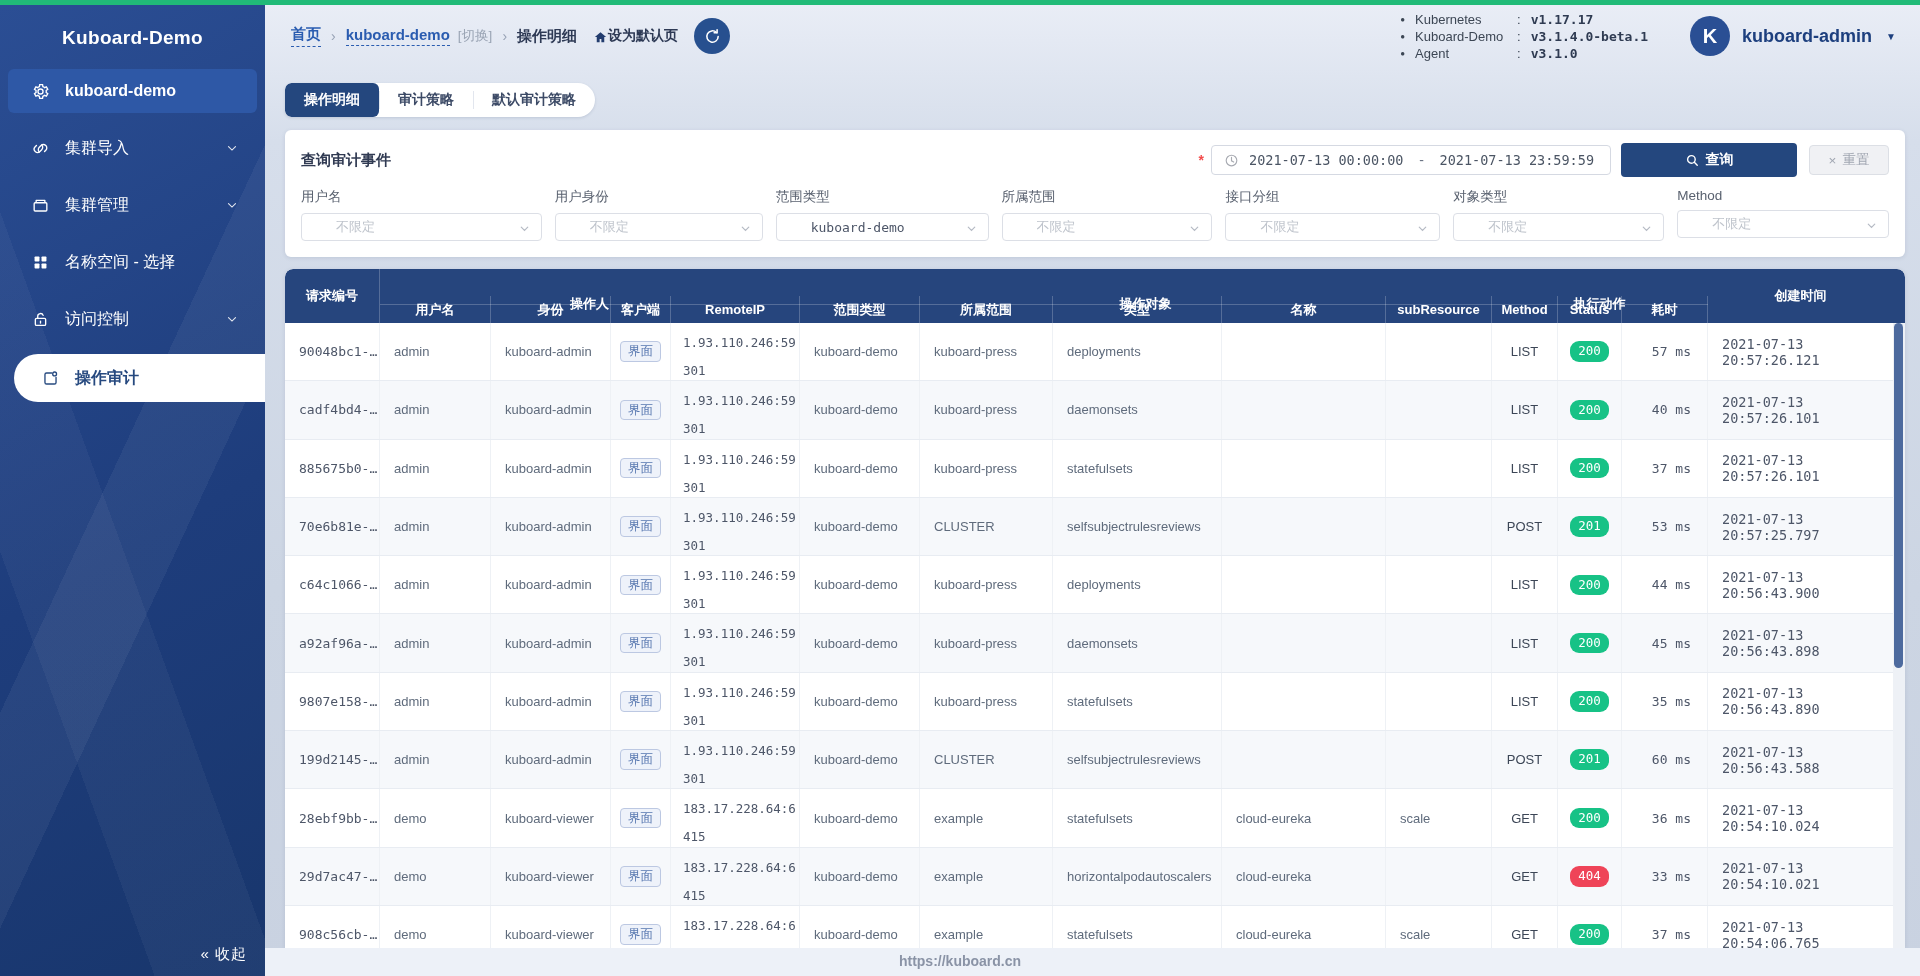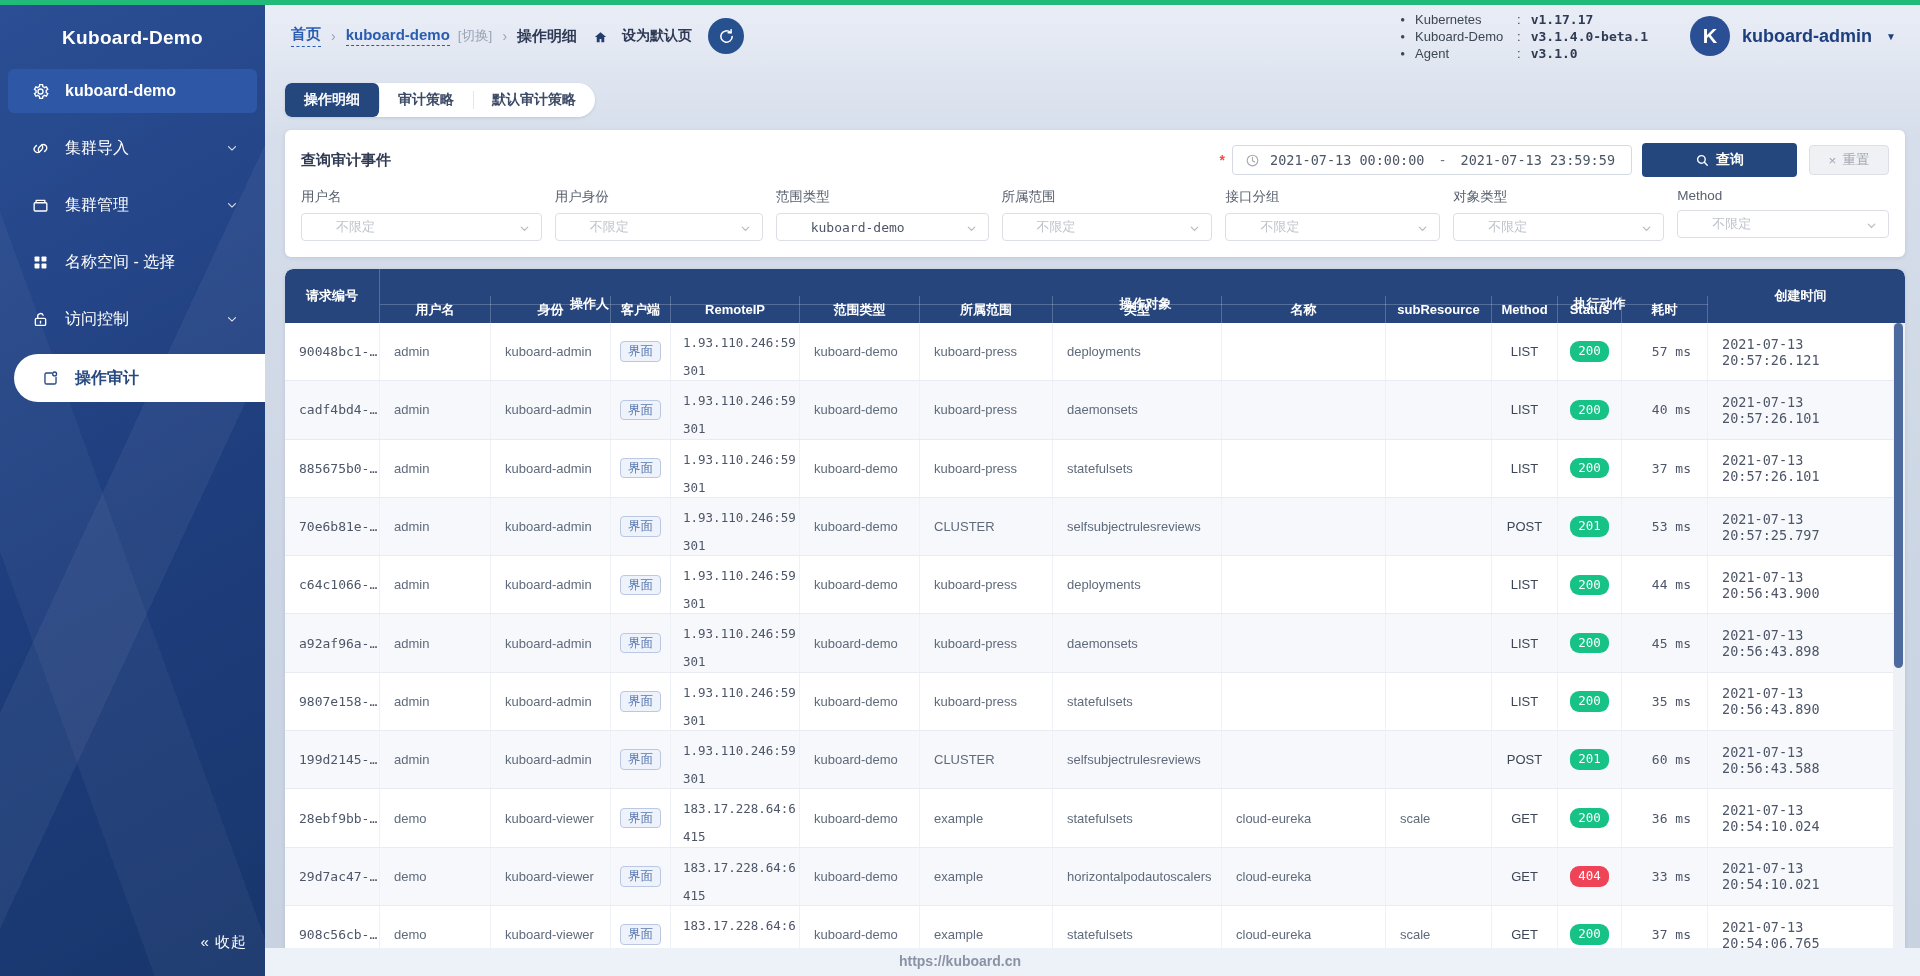--- a/index.html
+++ b/index.html
@@ -20,32 +20,32 @@
   .side-nav { position:relative; }
   .s-item { display:flex; align-items:center; height:44px; margin:0 8px 13px; padding-left:22px; border-radius:6px; cursor:pointer; font-size:16px; color:#fff; }
   .s-icon { width:20px; height:20px; flex:none; display:flex; align-items:center; justify-content:center; color:#fff; }
   .s-icon svg { width:19px; height:19px; }
   .s-label { margin-left:15px; flex:1; white-space:nowrap; }
   .s-chev { width:14px; height:14px; margin-right:18px; color:rgba(255,255,255,.85); }
   .s-chev svg { width:14px; height:14px; }
   .s-item.st-highlight { background:#2e58a6; font-weight:bold; }
   .s-item.st-active { background:#fff; color:#26497f; margin:4px 0 13px 14px; padding-left:26px; border-radius:26px 0 0 26px; height:48px; font-weight:600; }
   .s-item.st-active .s-icon { color:#26497f; }
-  .side-collapse { position:absolute; bottom:24px; right:18px; font-size:15px; color:#fff; cursor:pointer; letter-spacing:1px; }
+  .side-collapse { position:absolute; bottom:12px; right:18px; font-size:15px; color:#fff; cursor:pointer; letter-spacing:1px; }
 
   
   .main { flex:1; display:flex; flex-direction:column; background:linear-gradient(180deg,#e9edf6 0%,#d6deeb 14%,#ccd5e3 60%,#c9d2e1 100%); min-width:0; }
 
   
   .crumbbar { height:62px; flex:none; display:flex; align-items:center; padding:0 24px 0 26px; }
   .crumb-link { font-size:15px; font-weight:bold; color:#2a5cb0; border-bottom:1px dashed #2a5cb0; padding-bottom:2px; cursor:pointer; }
   .crumb-sep { color:#97a2b5; margin:0 10px; font-size:14px; }
   .crumb-switch { color:#9aa4b4; font-size:13.5px; margin-left:8px; cursor:pointer; }
   .crumb-current { font-size:15px; font-weight:bold; color:#2e3a55; }
-  .set-default { display:flex; align-items:flex-end; margin-left:16px; color:#2e3a55; font-size:14px; font-weight:600; cursor:pointer; gap:14px; }
+  .set-default { display:flex; align-items:flex-end; margin-left:16px; color:#2e3a55; font-size:14px; font-weight:600; cursor:pointer; gap:0; }
   .set-default .ic { width:15px; height:15px; color:#223c6e; }
   .refresh-btn { width:36px; height:36px; border-radius:50%; background:#27508f; color:#fff; display:flex; align-items:center; justify-content:center; margin-left:16px; cursor:pointer; }
   .refresh-btn svg { width:17px; height:17px; }
 
   .crumb-right { margin-left:auto; display:flex; align-items:center; gap:42px; }
   .versions { font-size:13px; color:#3c4654; line-height:17px; }
   .v-row { display:flex; align-items:center; }
   .v-dot { font-size:8px; margin-right:10px; color:#3c4654; }
   .v-name { display:inline-block; width:102px; }
   .v-colon { margin-right:10px; }
@@ -71,21 +71,21 @@
 
   
   .query { flex:none; margin-top:13px; padding:13px 16px 16px; }
   .q-top { display:flex; align-items:center; }
   .q-title { font-size:15px; font-weight:bold; color:#303a52; }
   .q-controls { margin-left:auto; display:flex; align-items:center; }
   .req-star { color:#f34b4b; font-size:14px; margin-right:7px; font-weight:bold; }
   .dateinput { width:400px; height:30px; border:1px solid #d5d9e2; border-radius:4px; background:#fff; display:flex; align-items:center; font-size:13.5px; color:#4b5564; cursor:pointer; }
   .dateinput .ic { width:15px; height:15px; color:#a8abb2; margin:0 10px 0 12px; }
   .d-sep { margin:0 14px; color:#6b7484; }
-  .btn-search { height:34px; width:155px; margin-left:10px; background:#24477e; color:#fff; border:none; border-radius:4px; font-size:14px; font-weight:bold; display:flex; align-items:center; justify-content:center; gap:7px; cursor:pointer; font-family:inherit; }
+  .btn-search { height:34px; width:176px; margin-left:10px; background:#24477e; color:#fff; border:none; border-radius:4px; font-size:14px; font-weight:bold; display:flex; align-items:center; justify-content:center; gap:7px; cursor:pointer; font-family:inherit; }
   .btn-search .ic { width:14px; height:14px; }
   .btn-reset { height:30px; width:80px; margin-left:12px; background:#f0f1f4; color:#a0a6b1; border:1px solid #dcdfe5; border-radius:4px; font-size:13.5px; display:flex; align-items:center; justify-content:center; gap:6px; cursor:pointer; font-family:inherit; }
   .filters { display:flex; gap:13px; margin-top:11px; }
   .f-label { font-size:13.5px; color:#59616f; margin-bottom:7px; }
   .f-select { height:28px; border:1px solid #dcdfe6; border-radius:4px; background:#fff; display:flex; align-items:center; padding:0 10px 0 12px; cursor:pointer; }
   .f-value { flex:1; font-size:13px; color:#bfc4cc; white-space:nowrap; overflow:hidden;margin-left:22px; }
   .f-select.has-value .f-value { color:#4d5668; font-family:"DejaVu Sans Mono",monospace; }
   .f-chev { width:13px; height:13px; color:#b5bac4; flex:none; }
   .filter:nth-child(1){width:241px}.filter:nth-child(2){width:208px}.filter:nth-child(3){width:213px}
   .filter:nth-child(4){width:211px}.filter:nth-child(5){width:215px}.filter:nth-child(6){width:211px}

